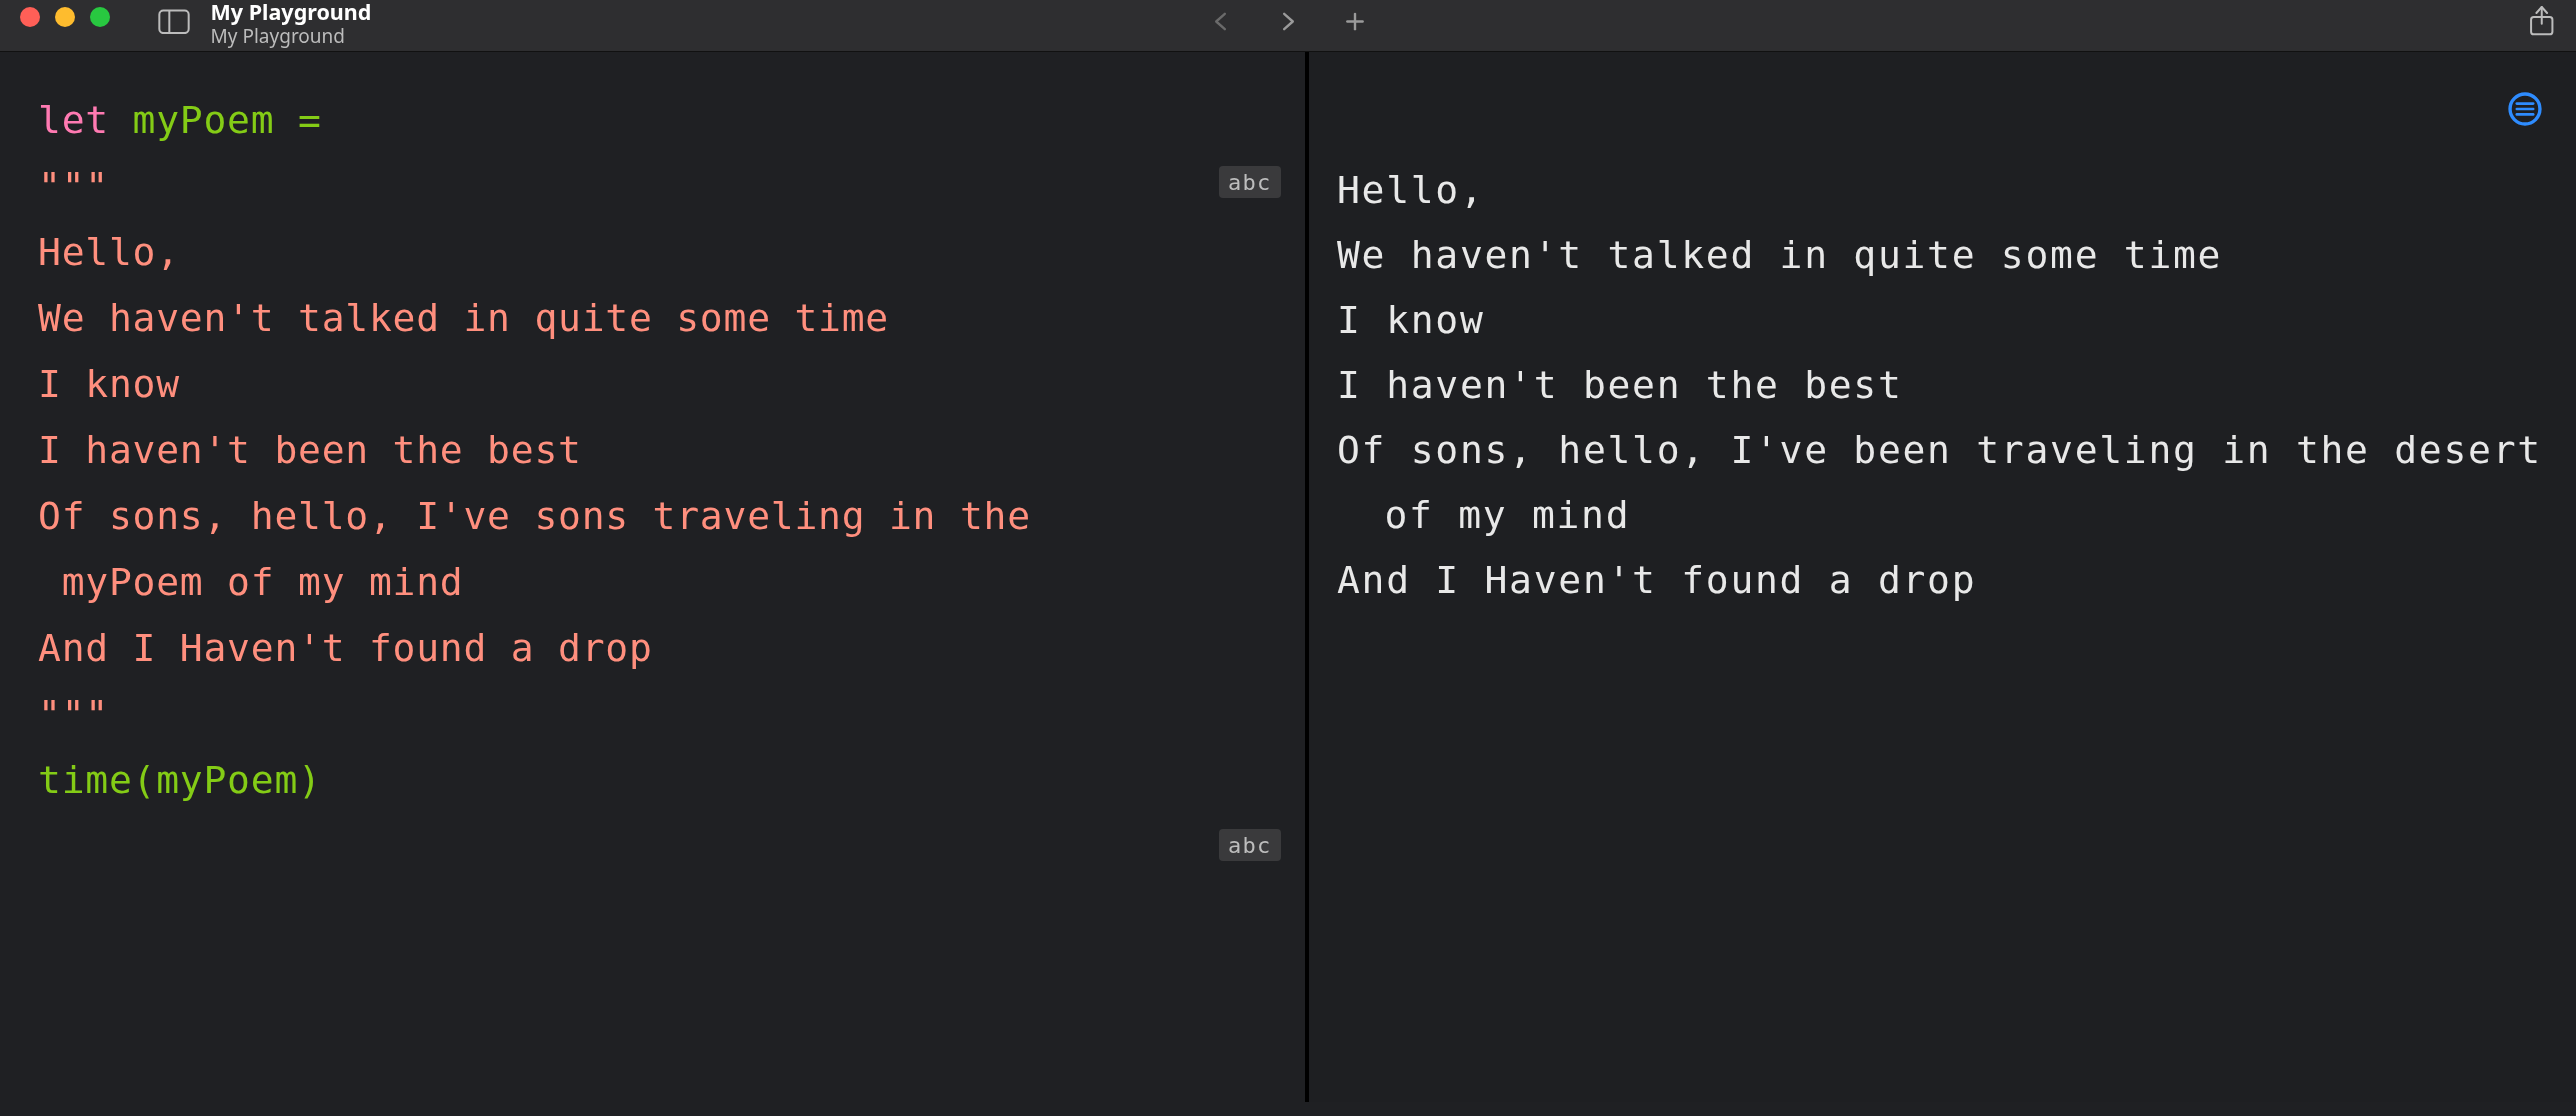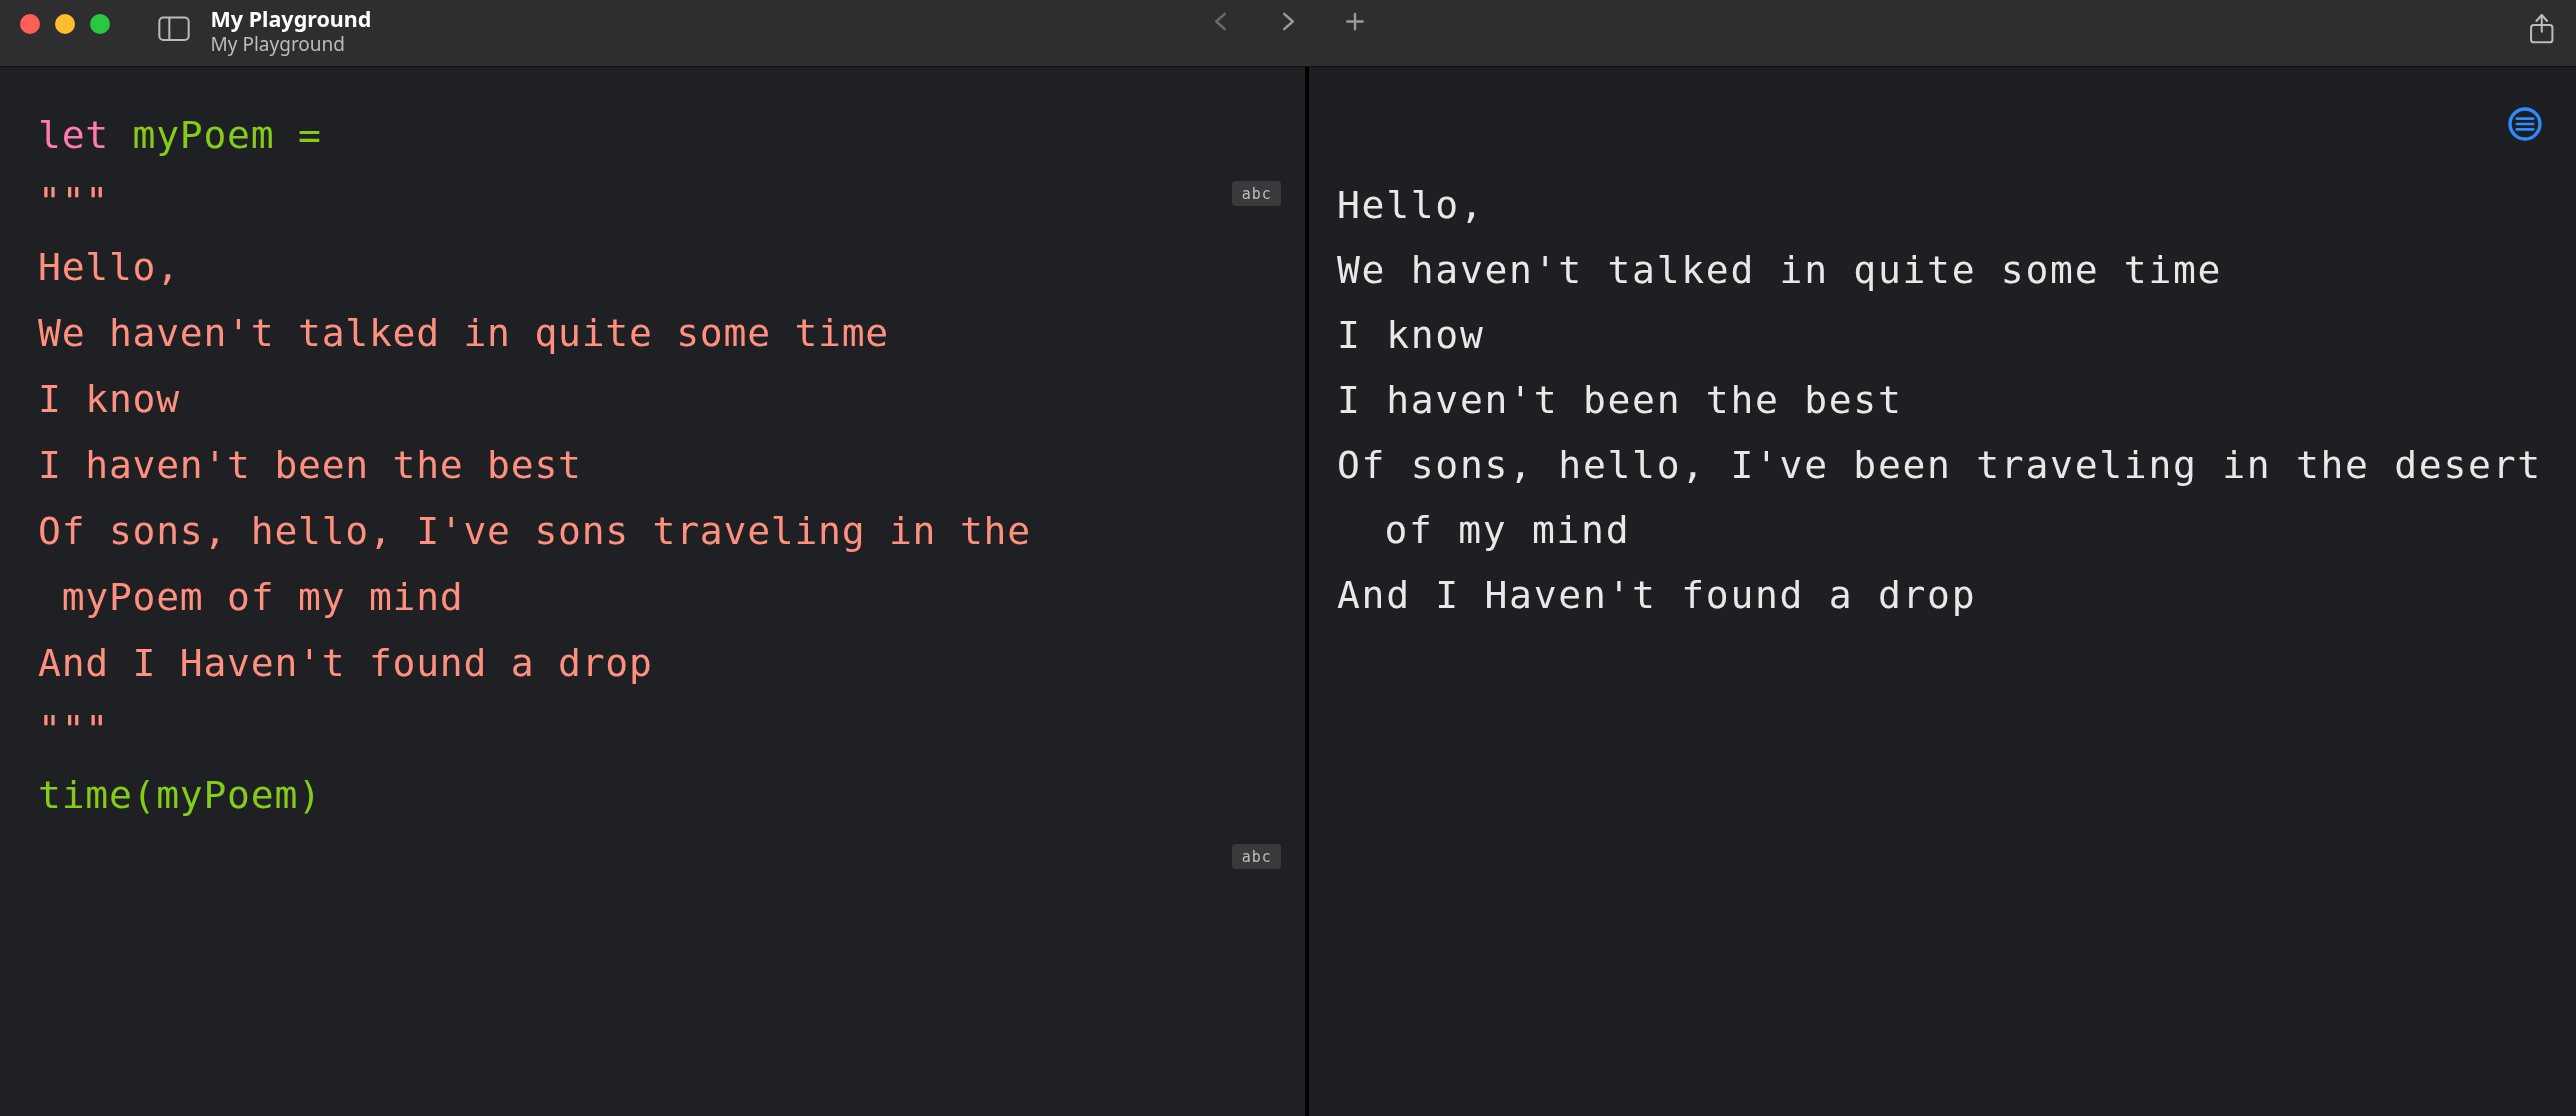--- a/index.html
+++ b/index.html
@@ -24,21 +24,21 @@
     margin: 0; padding: 0;
     width: 2576px; height: 1117px;
     background: var(--bg-editor);
     font-family: var(--mono);
     color: var(--fg-default);
     overflow: hidden;
   }
 
   
   .toolbar {
-    height: 67px;
+    height: 52px;
     background: var(--bg-toolbar);
     display: flex;
     align-items: center;
     padding: 0 20px;
     border-bottom: 1.3px solid #111;
   }
   .traffic-lights { display: flex; gap: 14.8px; align-items: center; margin-top: -17.4px; }
   .traffic-light { width: 20px; height: 20px; border-radius: 50%; }
   .tl-red { background: var(--traffic-red); }
   .tl-yellow { background: var(--traffic-yellow); }
@@ -120,21 +120,21 @@
   .tok-kw { color: var(--kw-pink); }
   .tok-plain { color: #84cc16; }
   .tok-str { color: var(--string-salmon); }
 
   .result-badge {
     position: absolute;
     right: 24px;
     background: var(--badge-bg);
     color: var(--badge-fg);
     font-family: var(--mono);
-    font-size: 15px;
+    font-size: 22px;
     padding: 4px 9.4px 2.7px;
     border-radius: 4px;
     letter-spacing: 0.06em;
   }
   .badge1 { top: 114px; }
   .badge2 { top: 777px; }
 
   .output {
     font-family: var(--mono);
     font-size: 38px;

